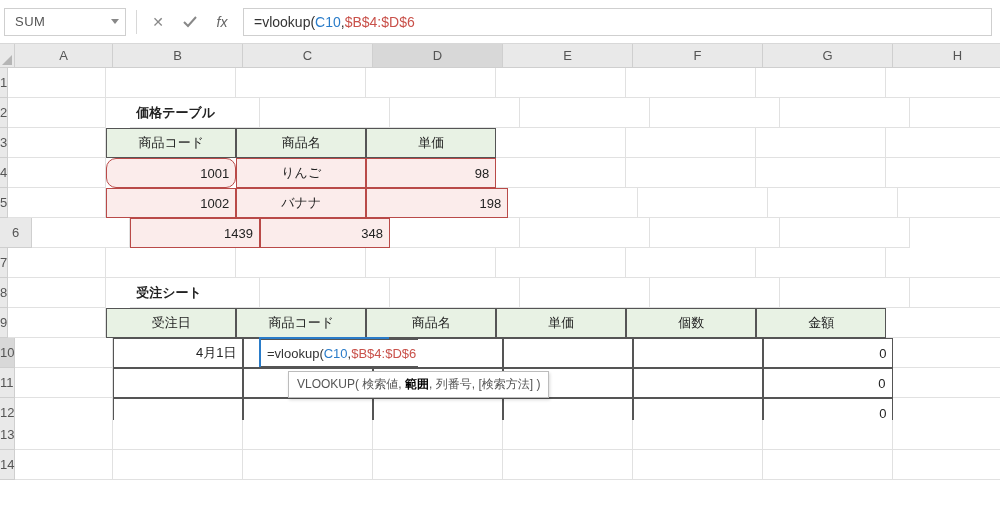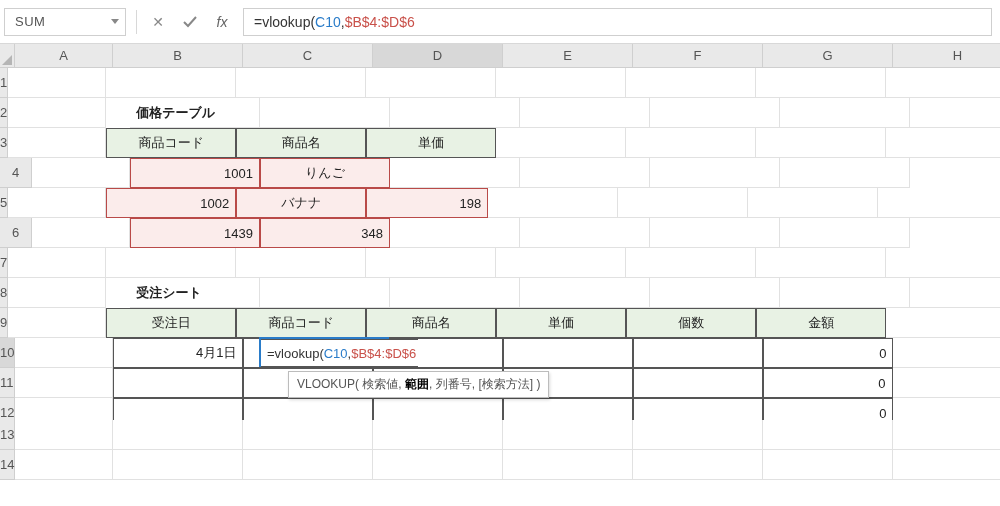--- a/index.html
+++ b/index.html
@@ -252,43 +252,46 @@
           <div class="cell " style="width: 130px; height: 30px;"></div>
           <div class="cell " style="width: 130px; height: 30px;"></div>
           <div class="cell " style="width: 130px; height: 30px;"></div>
           <div class="cell " style="width: 130px; height: 30px;"></div>
         </div>
       </div>
       <div class="row" style="height: 30px;">
         <div class="rowhdr" style="height: 30px;">4</div>
         <div class="cells">
           <div class="cell " style="width: 98px; height: 30px;"></div>
-          <div class="cell price-body jr" style="width: 130px; height: 30px;">
+          <div class="cell price-body jr" style="width: 130px; height: 30px; border-radius: 10px;">
             <span>1001</span>
           </div>
           <div class="cell price-body jc" style="width: 130px; height: 30px;">
             <span>りんご</span>
           </div>
+          <div class="cell price-body jr" style="width: 130px; height: 30px;">
+            <span>98</span>
+          </div>
           <div class="cell " style="width: 130px; height: 30px;"></div>
           <div class="cell " style="width: 130px; height: 30px;"></div>
           <div class="cell " style="width: 130px; height: 30px;"></div>
           <div class="cell " style="width: 130px; height: 30px;"></div>
         </div>
       </div>
       <div class="row" style="height: 30px;">
         <div class="rowhdr" style="height: 30px;">5</div>
         <div class="cells">
           <div class="cell " style="width: 98px; height: 30px;"></div>
           <div class="cell price-body jr" style="width: 130px; height: 30px;">
             <span>1002</span>
           </div>
           <div class="cell price-body jc" style="width: 130px; height: 30px;">
             <span>バナナ</span>
           </div>
-          <div class="cell price-body jr" style="width: 122px; height: 30px;">
+          <div class="cell price-body jr" style="width: 142px; height: 30px;">
             <span>198</span>
           </div>
           <div class="cell " style="width: 130px; height: 30px;"></div>
           <div class="cell " style="width: 130px; height: 30px;"></div>
           <div class="cell " style="width: 130px; height: 30px;"></div>
           <div class="cell " style="width: 130px; height: 30px;"></div>
         </div>
       </div>
       <div class="row" style="height: 30px;">
         <div class="rowhdr" style="height: 30px;">6</div>

